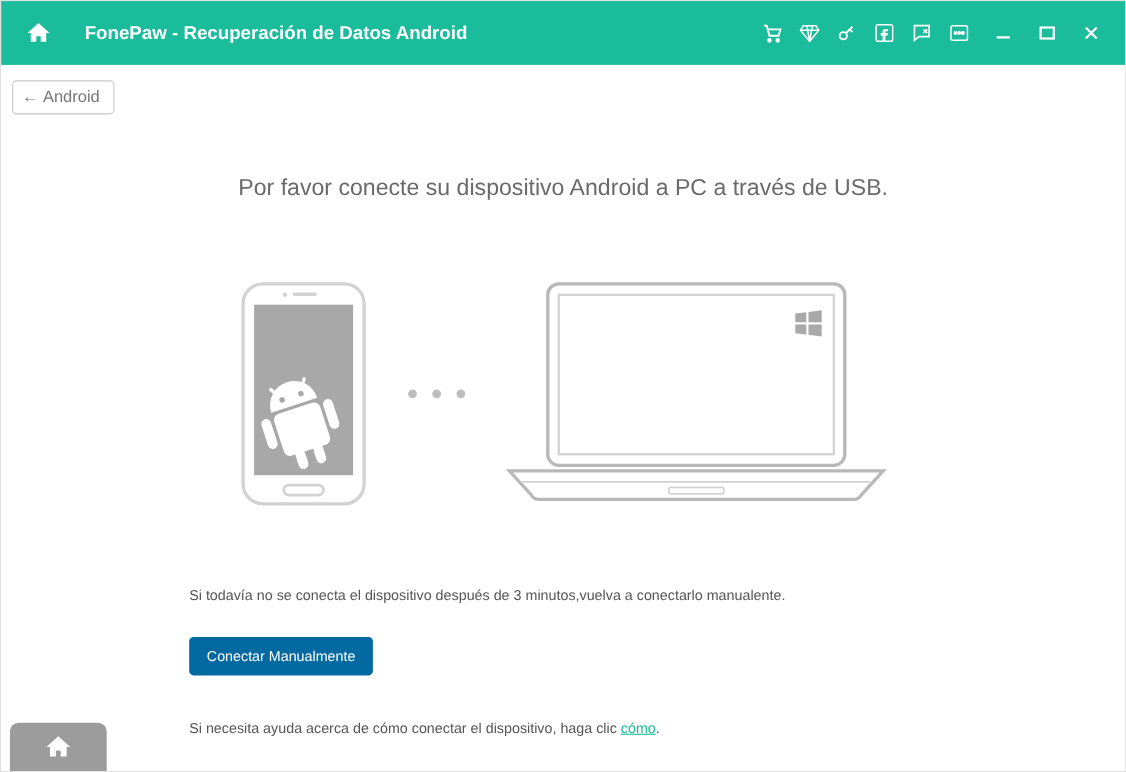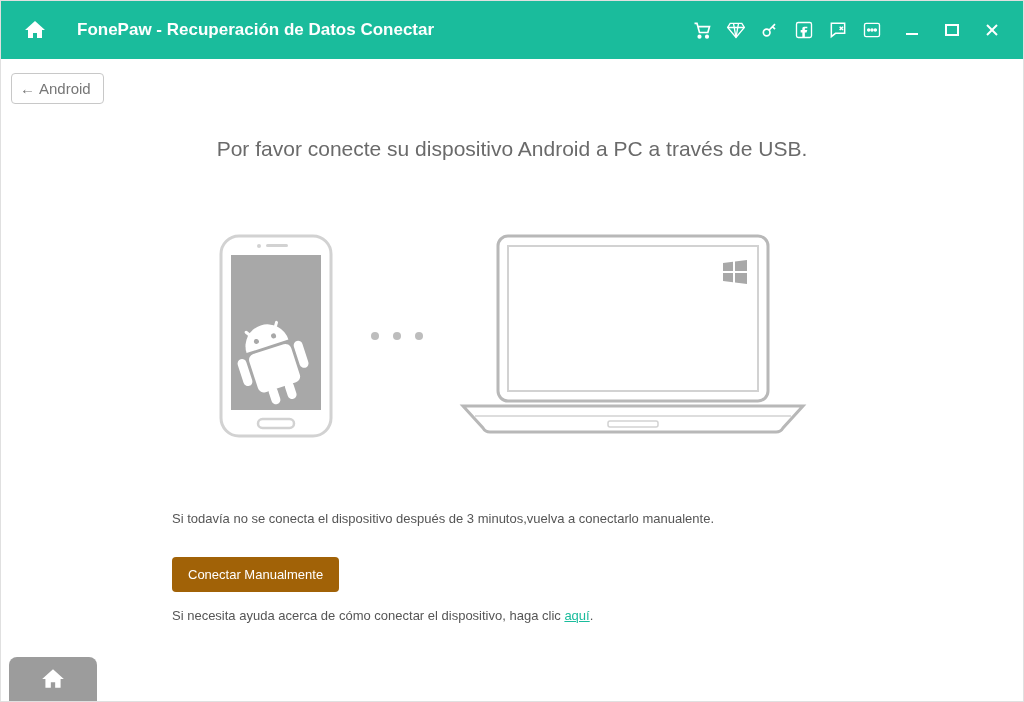--- a/index.html
+++ b/index.html
@@ -38,21 +38,21 @@
     padding: 6px 12px 6px 8px;
     border-radius: 4px;
     cursor: pointer;
     display: inline-flex;
     align-items: center;
     gap: 4px;
   }
   .back-btn .arrow { font-size: 15px; }
 
   .main {
-    padding-top: 68px;
+    padding-top: 90px;
     text-align: center;
   }
   .instruction {
     font-size: 21px;
     color: #6a6a6a;
     margin-top: 10px;
     font-weight: 400;
   }
 
   .illustration {
@@ -68,28 +68,28 @@
 
   .bottom-block {
     margin: 70px auto 0;
     width: 680px;
     text-align: left;
     font-size: 13px;
     color: #555;
   }
   .bottom-block .hint1 { margin-bottom: 31px; }
   .manual-btn {
-    background: #a16207;
+    background: #0369a1;
     color: #fff;
     border: none;
     padding: 10px 16px;
     font-size: 13px;
     border-radius: 4px;
     cursor: pointer;
-    margin-bottom: 16px;
+    margin-bottom: 40px;
   }
   .help-line { color: #555; }
   .help-link { color: #1abc9c; text-decoration: underline; cursor: pointer; }
 
   .footer-home {
     position: absolute;
     left: 8px;
     bottom: 0;
     width: 88px;
     height: 44px;
@@ -103,21 +103,21 @@
 </style>
 </head>
 <body>
 
 <div class="titlebar">
   <span class="home">
     <svg width="24" height="24" viewBox="0 0 24 24" fill="#fff">
         <path d="M12 3l10 9h-3v8h-5v-5h-4v5H5v-8H2z"></path>
       </svg>
   </span>
-  <span class="title">FonePaw - Recuperación de Datos Conectar</span>
+  <span class="title">FonePaw - Recuperación de Datos Android</span>
   <span class="spacer"></span>
   <div class="actions">
     <span class="action-icon">
       <svg width="20" height="20" viewBox="0 0 24 24" fill="none" stroke="#fff" stroke-width="2">
           <circle cx="9" cy="20" r="1.5" fill="#fff"></circle>
           <circle cx="18" cy="20" r="1.5" fill="#fff"></circle>
           <path d="M3 4h3l3 11h10l2-7H7"></path>
         </svg>
     </span>
     <span class="action-icon">
@@ -226,21 +226,21 @@
       <path d="M10 175 h340 l-20 22 a8 8 0 0 1 -7 4 H37 a8 8 0 0 1 -7 -4 z" fill="none" stroke="#b8b8b8" stroke-width="3"></path>
       <line x1="22" y1="185" x2="338" y2="185" stroke="#d2d2d2" stroke-width="1.5"></line>
       <rect x="155" y="190" width="50" height="6" rx="2" fill="none" stroke="#d2d2d2" stroke-width="1.5"></rect>
     </svg>
   </div>
 
   <div class="bottom-block">
     <div class="hint1">Si todavía no se conecta el dispositivo después de 3 minutos,vuelva a conectarlo manualente.</div>
     <button class="manual-btn">Conectar Manualmente</button>
     <div class="help-line">
-      <span>Si necesita ayuda acerca de cómo conectar el dispositivo, haga clic </span><a class="help-link">aquí</a><span>.</span>
+      <span>Si necesita ayuda acerca de cómo conectar el dispositivo, haga clic </span><a class="help-link">cómo</a><span>.</span>
     </div>
   </div>
 </div>
 
 <div class="footer-home">
   <svg width="26" height="26" viewBox="0 0 24 24" fill="#fff">
       <path d="M12 3l10 9h-3v8h-5v-5h-4v5H5v-8H2z"></path>
     </svg>
 </div>
 

